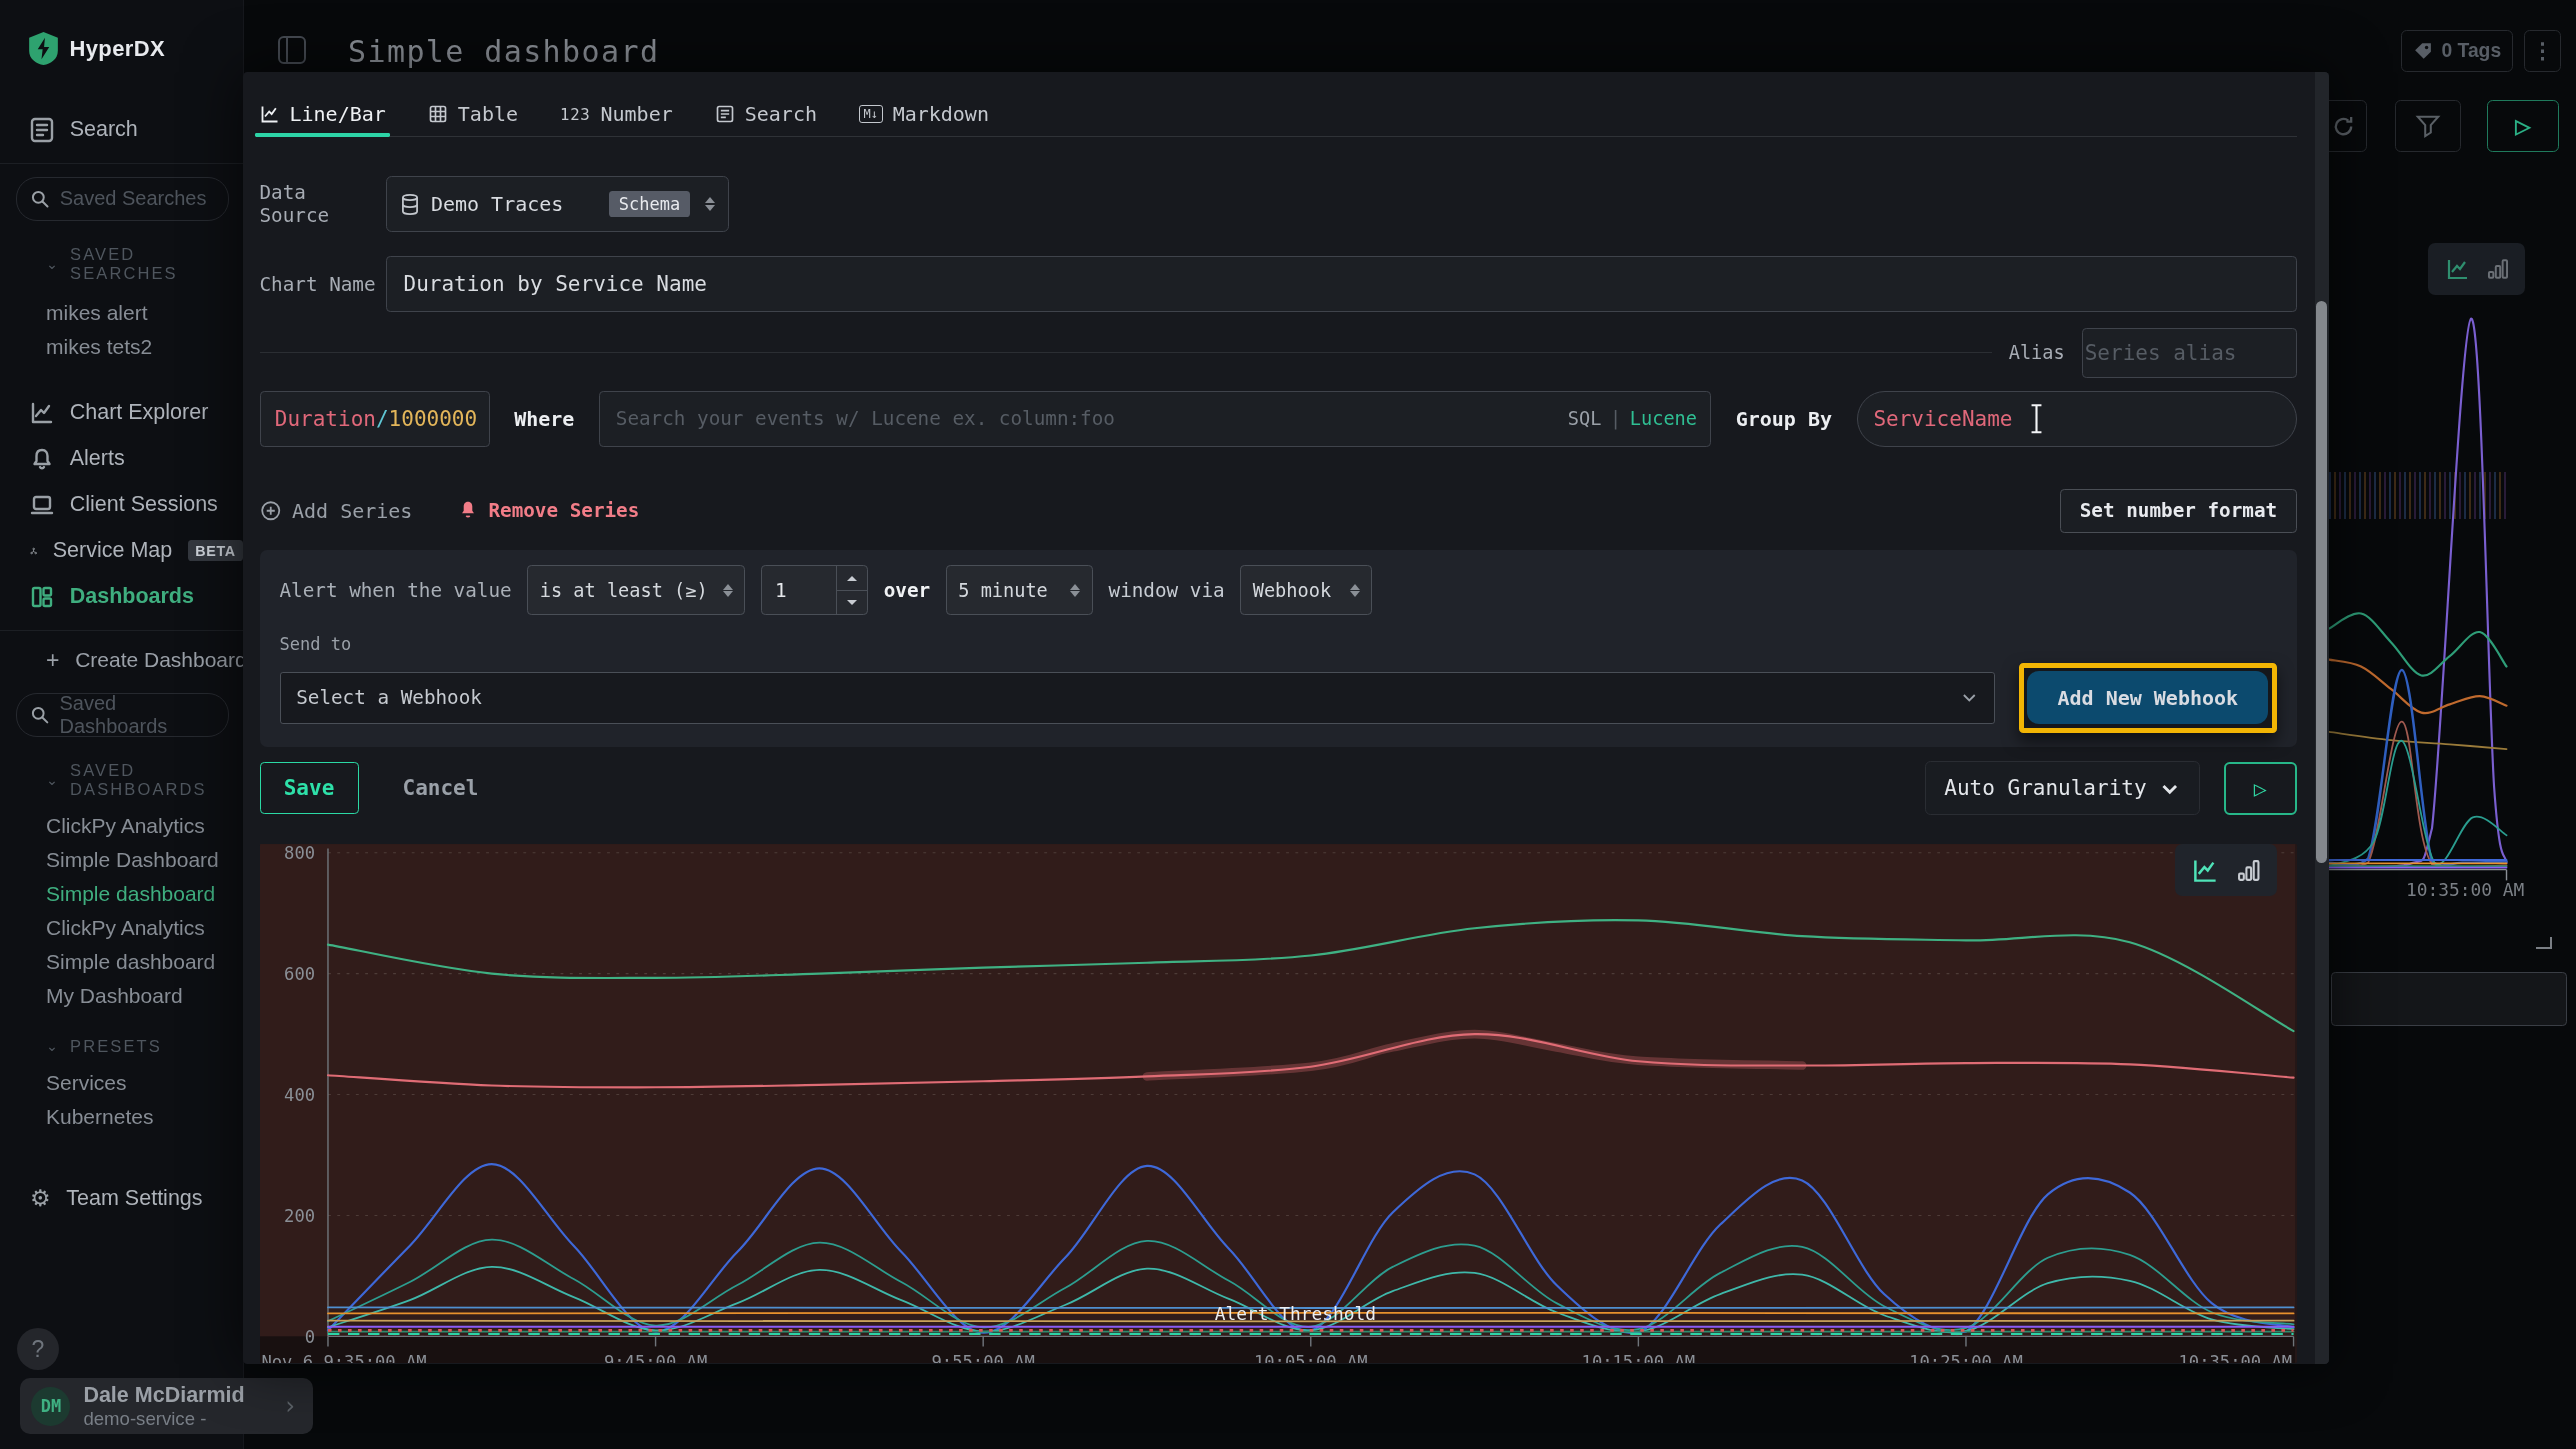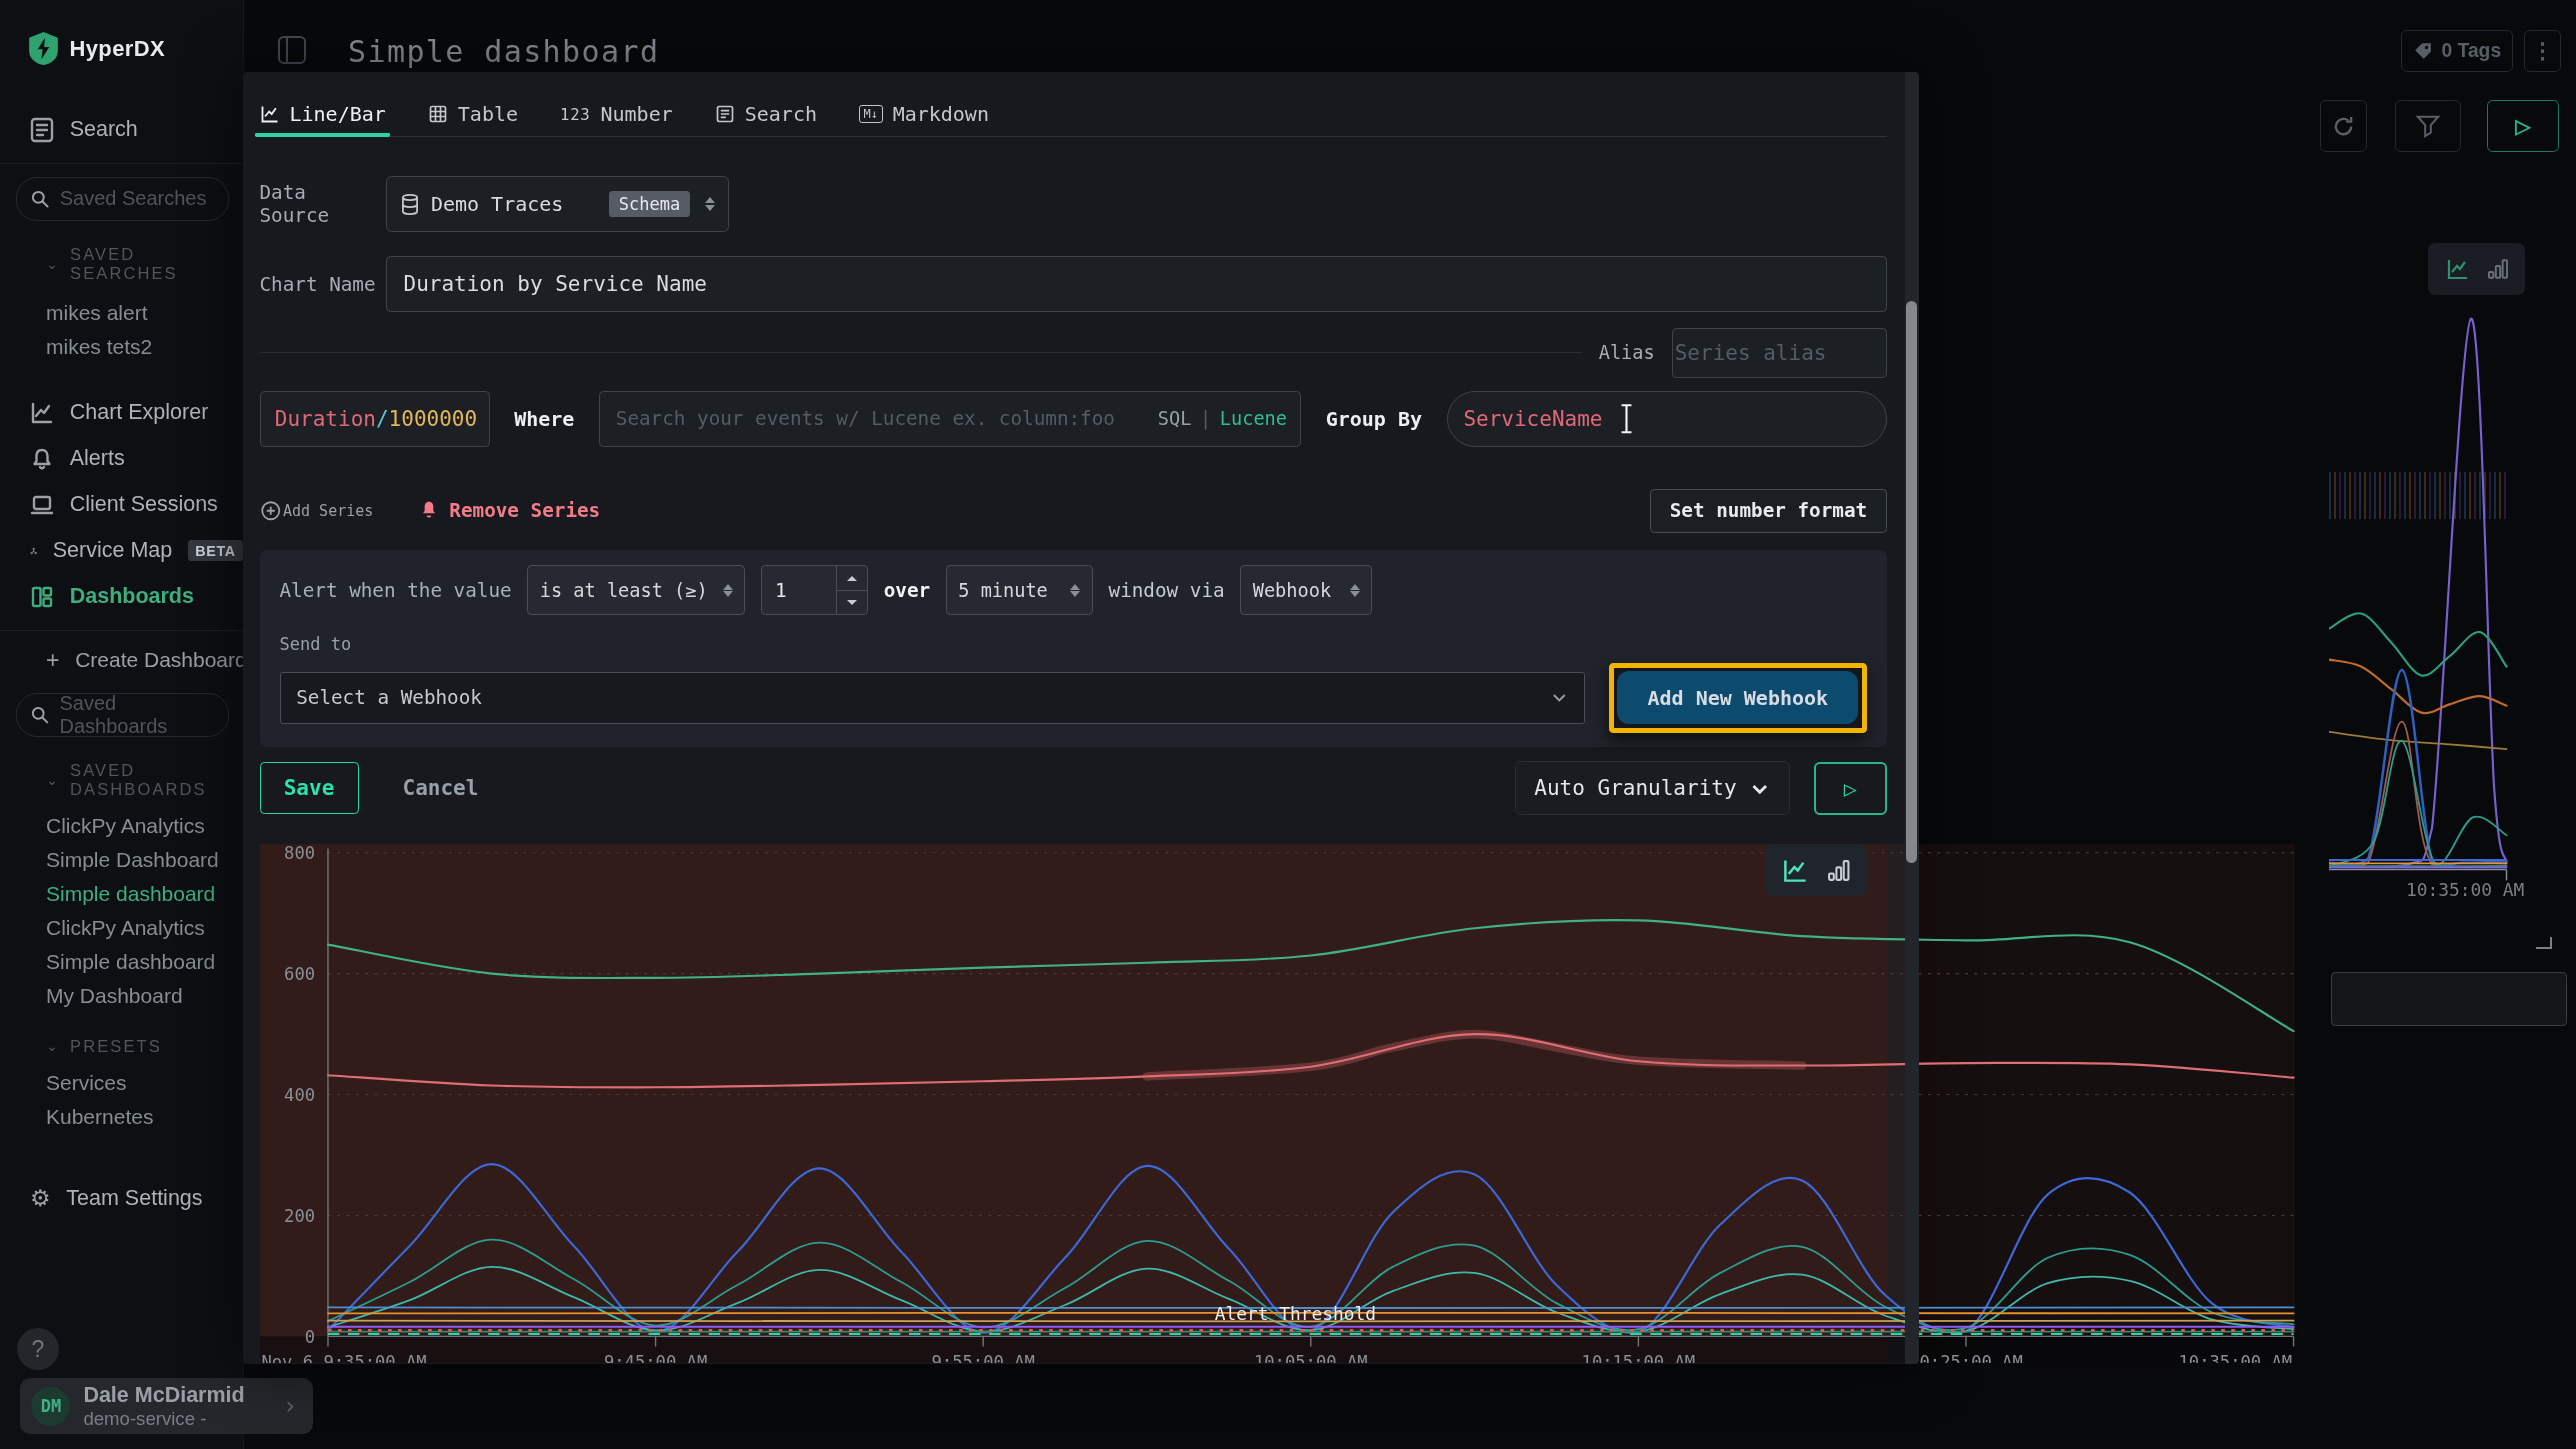--- a/index.html
+++ b/index.html
@@ -53,21 +53,21 @@
       background:repeating-linear-gradient(90deg,rgba(70,110,180,.45) 0 2.1px,transparent 2.1px 5px,
                  rgba(190,120,50,.4) 5px 7.2px,transparent 7.2px 10px,rgba(120,70,160,.4) 10px 12px,transparent 12px 15px);}
   #mini-toggle{position:absolute;left:2428px;top:243px;width:97px;height:52px;background:#1a1e24;
                border-radius:7.2px;display:flex;align-items:center;justify-content:center;gap:15.7px;z-index:1;}
   #resize-glyph{position:absolute;left:2536px;top:937px;width:14.3px;height:10px;
                 border-right:2.9px solid #7a7f85;border-bottom:2.9px solid #7a7f85;z-index:1;}
   #under-input{position:absolute;left:2331px;top:972px;width:236px;height:54px;background:#141619;
                border:1.4px solid #3a3e45;border-radius:4.3px;z-index:1;box-sizing:border-box;}
 
   
-  #modal{position:absolute;left:243px;top:72px;width:1676px;height:1292px;background:#17191e;
+  #modal{position:absolute;left:243px;top:72px;width:2086px;height:1292px;background:#17191e;
          border-radius:4.3px;z-index:10;box-shadow:0 0 57px rgba(0,0,0,.65);}
   #modal-scrollbar{position:absolute;right:0;top:0;width:14.3px;height:100%;background:#22252a;border-radius:0 4.3px 4.3px 0;}
   #modal-scroll-thumb{position:absolute;left:1.4px;top:229px;width:11.4px;height:562px;background:#84888d;border-radius:5.7px;}
   #modal-body{position:absolute;left:0;top:0;right:14.3px;bottom:0;padding:0 18px 0 16.5px;}
 
   .tabs{display:flex;gap:42px;margin-top:20px;border-bottom:1.4px solid #2f3237;height:44px;align-items:center;}
   .tab{display:flex;align-items:center;gap:10px;font-size:20px;color:#c4c8ce;height:44px;position:relative;}
   .tab.active{color:#eef0f3;}
   .tab.active::after{content:"";position:absolute;left:-4.3px;right:-4.3px;bottom:-1.4px;height:4.3px;background:#2dd4a7;border-radius:1.4px;}
   .tab .num-ic{font-size:15.7px;letter-spacing:0.7px;color:#c4c8ce;}
@@ -86,21 +86,21 @@
   .schema-badge{background:#565b66;color:#e8eaee;font-size:17px;border-radius:3.6px;padding:2.9px 10px;margin-left:auto;}
 
   .divider-line{flex:1;border-top:1.4px solid #2b2e33;}
 
   .code-field{color:#e0687a;}
   .code-op{color:#5fc6d4;}
   .code-num{color:#e3b65a;}
   .lbl-strong{font-size:20px;font-weight:bold;color:#eceef1;margin:0 9px;flex:none;}
 
   .link-row{display:flex;align-items:center;gap:46px;margin-top:42px;height:44px;}
-  .link-gray{display:flex;align-items:center;gap:2px;color:#9aa0a8;font-size:15px;}
+  .link-gray{display:flex;align-items:center;gap:11px;color:#9aa0a8;font-size:20px;}
   .link-pink{display:flex;align-items:center;gap:10px;color:#f27d88;font-size:19.3px;font-weight:bold;}
   .btn-outline{border:1.4px solid #4a4e55;border-radius:4.3px;background:#1b1e23;color:#e8eaee;
                font-size:19.3px;font-weight:bold;height:44px;display:flex;align-items:center;
                padding:0 18.6px;box-sizing:border-box;}
 
   #alert-panel{margin-top:17px;background:#20232a;border-radius:7.2px;padding:15.7px 20px 14.3px 20px;}
   .alert-row1{display:flex;align-items:center;gap:15.7px;font-size:19.3px;color:#aab0b8;}
   .mini-select{background:#26292f;border:1.4px solid #4a4f57;border-radius:4.3px;height:50px;display:flex;
                align-items:center;padding:0 11.4px;box-sizing:border-box;font-size:18.6px;color:#d5d9de;gap:10px;}
   .numbox{background:#26292f;border:1.4px solid #4a4f57;border-radius:4.3px;height:50px;width:107px;display:flex;

